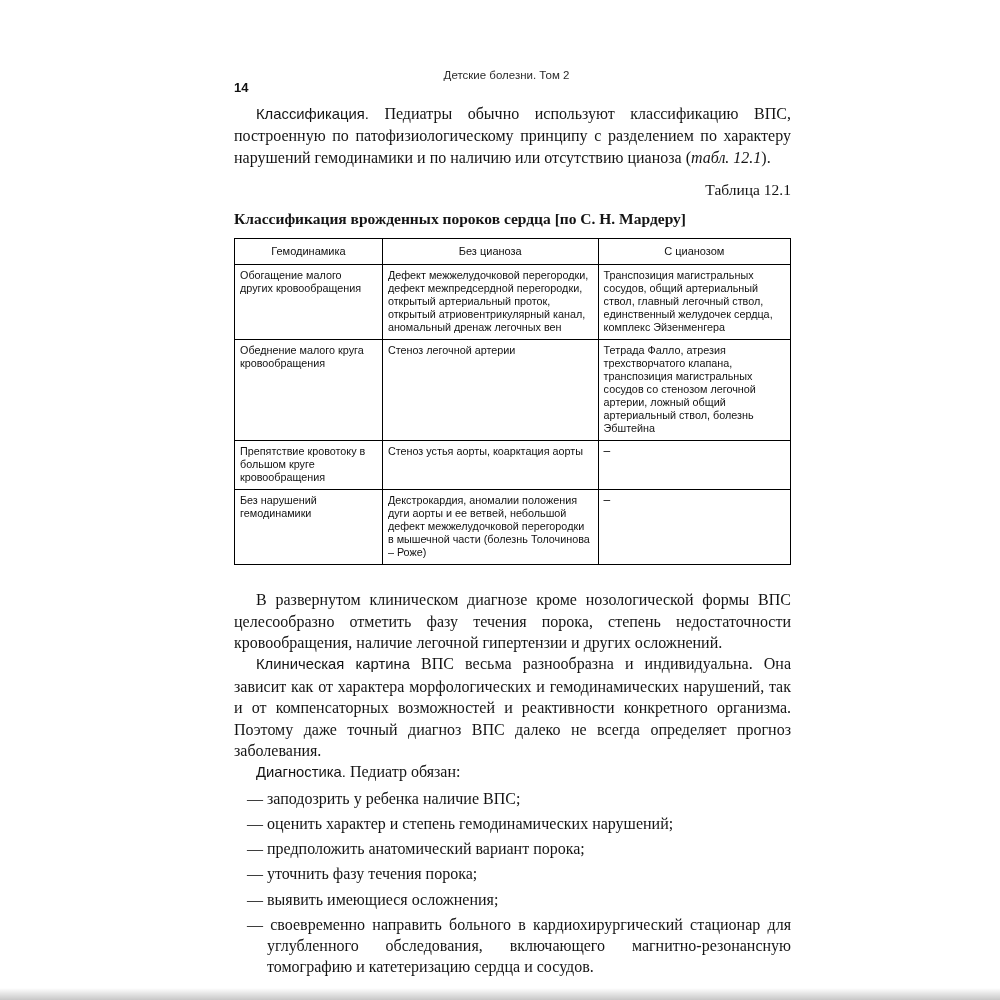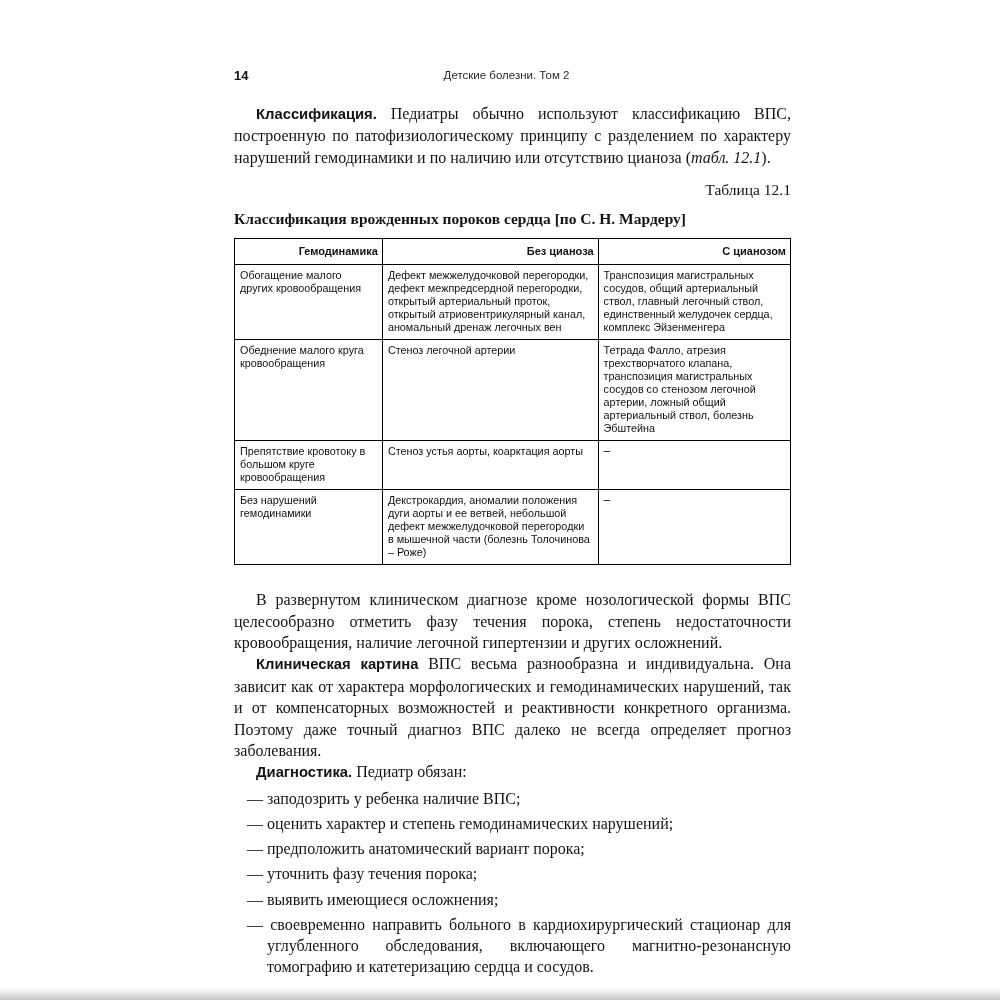--- a/index.html
+++ b/index.html
@@ -20,42 +20,42 @@
   }
   
   .running-head {
     position: relative;
     height: 15px;
     margin-bottom: 20px;
     font-family: "Liberation Sans", sans-serif;
   }
   .page-num {
     position: absolute;
-    left: 0; top: 0;
+    left: 0; top: 12px;
     font-weight: 700;
     font-size: 13px;
     color: #111;
   }
   .run-title {
     position: absolute;
     left: 0; right: 12px; top: 1px;
     text-align: center;
     font-size: 11.5px;
     color: #2b2b2b;
   }
   
   p.body {
     font-size: 16px;
     line-height: 21.4px;
     text-align: justify;
   }
   p.indent { text-indent: 22px; }
   .rubric {
     font-family: "Liberation Sans", sans-serif;
-    font-weight: 700;
+    font-weight: 400;
     font-size: 14.8px;
   }
   
   .table-caption {
     margin-top: 13px;
     text-align: right;
     font-size: 15.5px;
   }
   .table-title {
     margin-top: 11px;
@@ -71,22 +71,22 @@
     line-height: 13px;
     color: #111;
   }
   table.clas th, table.clas td {
     border: 1px solid #000;
     padding: 4px 5px 5px 5px;
     vertical-align: top;
     text-align: left;
   }
   table.clas th {
-    text-align: right;
-    font-weight: 700;
+    text-align: center;
+    font-weight: 400;
     font-size: 11px;
     padding: 6px 4px;
     vertical-align: middle;
   }
   td.dash-cell {
     text-align: center;
     vertical-align: middle;
     font-size: 12px;
   }
   .after-table { margin-top: 24px; }

